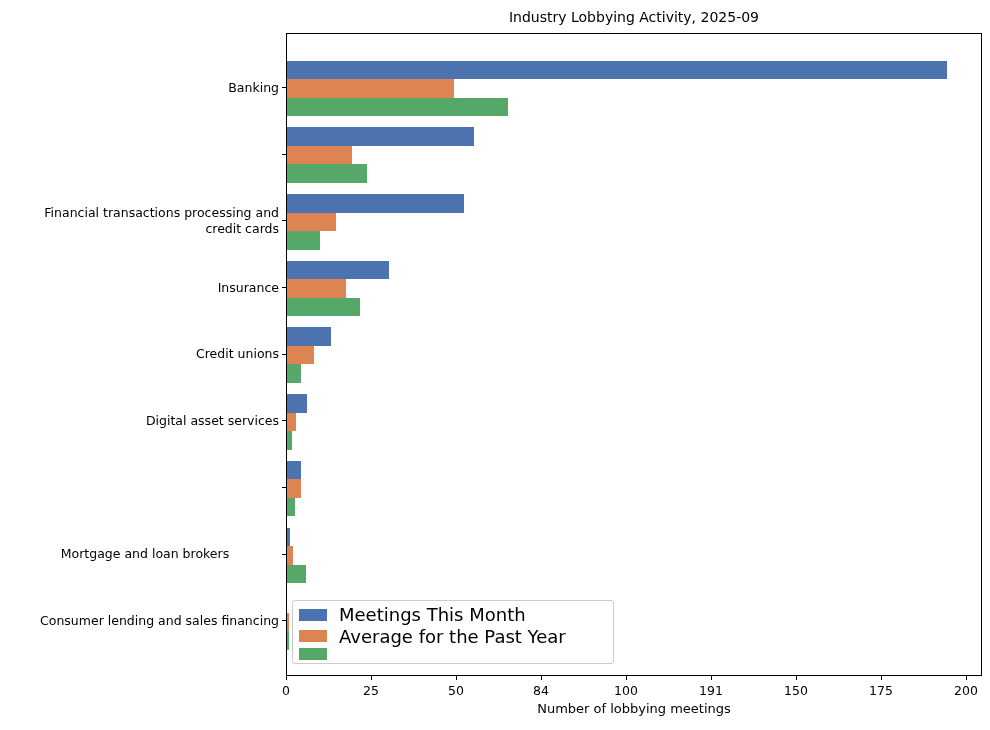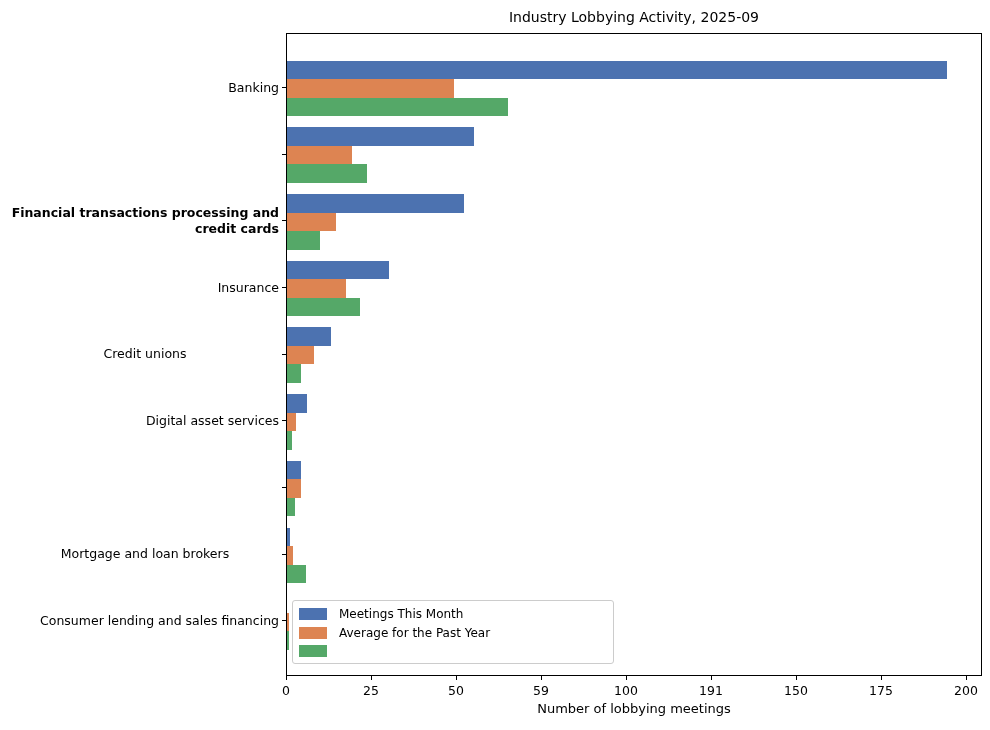--- a/index.html
+++ b/index.html
@@ -17,21 +17,21 @@
   .x-tick-label{position:absolute;width:44px;text-align:center;font-size:12.5px;color:#000;
                 transform:translateX(-50%);}
   .x-axis-label{position:absolute;left:286px;top:701px;width:696px;text-align:center;
                 font-size:13px;color:#000;}
   .legend{position:absolute;left:292px;top:600px;width:322px;height:64px;
           background:#ffffff;border:1px solid #cccccc;border-radius:3px;
           box-sizing:border-box;display:flex;flex-direction:column;
           justify-content:space-around;padding:3px 6px;}
   .legend-item{display:flex;align-items:center;gap:12px;}
   .legend-swatch{width:28px;height:12px;flex:0 0 28px;}
-  .legend-label{font-size:12px;color:#000;white-space:nowrap;}
+  .legend-label{font-size:18px;color:#000;white-space:nowrap;}
 </style>
 </head>
 <body>
 
 <div class="figure">
   <div class="chart-title">Industry Lobbying Activity, 2025-09</div>
   <div class="plot-area" id="plot-area">
       <div class="bar" style="top: 26.75px; width: 659.6px; height: 18.5px; background: rgb(76, 114, 176);"></div>
       <div class="bar" style="top: 45.25px; width: 166.6px; height: 18.5px; background: rgb(221, 132, 82);"></div>
       <div class="bar" style="top: 63.75px; width: 221px; height: 18.5px; background: rgb(85, 168, 104);"></div>
@@ -70,41 +70,41 @@
         <span class="legend-label">Average for the Past Year</span>
       </div>
       <div class="legend-item">
         <span class="legend-swatch" style="background: rgb(85, 168, 104);"></span>
       </div>
     </div>
 <div class="y-tick-mark" style="left: 282px; top: 87px;"></div>
     <div class="y-label" style="right: 711px; top: 87.5px; width: 268px;">Banking</div>
     <div class="y-tick-mark" style="left: 282px; top: 153.68px;"></div>
     <div class="y-tick-mark" style="left: 282px; top: 220.36px;"></div>
-    <div class="y-label" style="right: 711px; top: 220.86px; width: 268px; font-weight: bold;">Financial transactions processing and
+    <div class="y-label" style="right: 711px; top: 220.86px; width: 268px;">Financial transactions processing and
 credit cards</div>
     <div class="y-tick-mark" style="left: 282px; top: 287.04px;"></div>
     <div class="y-label" style="right: 711px; top: 287.54px; width: 268px;">Insurance</div>
     <div class="y-tick-mark" style="left: 282px; top: 353.72px;"></div>
-    <div class="y-label" style="right: 711px; top: 354.22px; width: 268px; text-align: center;">Credit unions</div>
+    <div class="y-label" style="right: 711px; top: 354.22px; width: 268px;">Credit unions</div>
     <div class="y-tick-mark" style="left: 282px; top: 420.4px;"></div>
     <div class="y-label" style="right: 711px; top: 420.9px; width: 268px;">Digital asset services</div>
     <div class="y-tick-mark" style="left: 282px; top: 487.08px;"></div>
     <div class="y-tick-mark" style="left: 282px; top: 553.76px;"></div>
     <div class="y-label" style="right: 711px; top: 554.26px; width: 268px; text-align: center;">Mortgage and loan brokers</div>
     <div class="y-tick-mark" style="left: 282px; top: 620.44px;"></div>
     <div class="y-label" style="right: 711px; top: 620.94px; width: 268px;">Consumer lending and sales financing</div>
     <div class="x-tick-mark" style="left: 286px; top: 676px;"></div>
     <div class="x-tick-label" style="left: 286px; top: 683px;">0</div>
     <div class="x-tick-mark" style="left: 371px; top: 676px;"></div>
     <div class="x-tick-label" style="left: 371px; top: 683px;">25</div>
     <div class="x-tick-mark" style="left: 456px; top: 676px;"></div>
     <div class="x-tick-label" style="left: 456px; top: 683px;">50</div>
     <div class="x-tick-mark" style="left: 541px; top: 676px;"></div>
-    <div class="x-tick-label" style="left: 541px; top: 683px;">59</div>
+    <div class="x-tick-label" style="left: 541px; top: 683px;">84</div>
     <div class="x-tick-mark" style="left: 626px; top: 676px;"></div>
     <div class="x-tick-label" style="left: 626px; top: 683px;">100</div>
     <div class="x-tick-mark" style="left: 711px; top: 676px;"></div>
     <div class="x-tick-label" style="left: 711px; top: 683px;">191</div>
     <div class="x-tick-mark" style="left: 796px; top: 676px;"></div>
     <div class="x-tick-label" style="left: 796px; top: 683px;">150</div>
     <div class="x-tick-mark" style="left: 881px; top: 676px;"></div>
     <div class="x-tick-label" style="left: 881px; top: 683px;">175</div>
     <div class="x-tick-mark" style="left: 966px; top: 676px;"></div>
     <div class="x-tick-label" style="left: 966px; top: 683px;">200</div>

